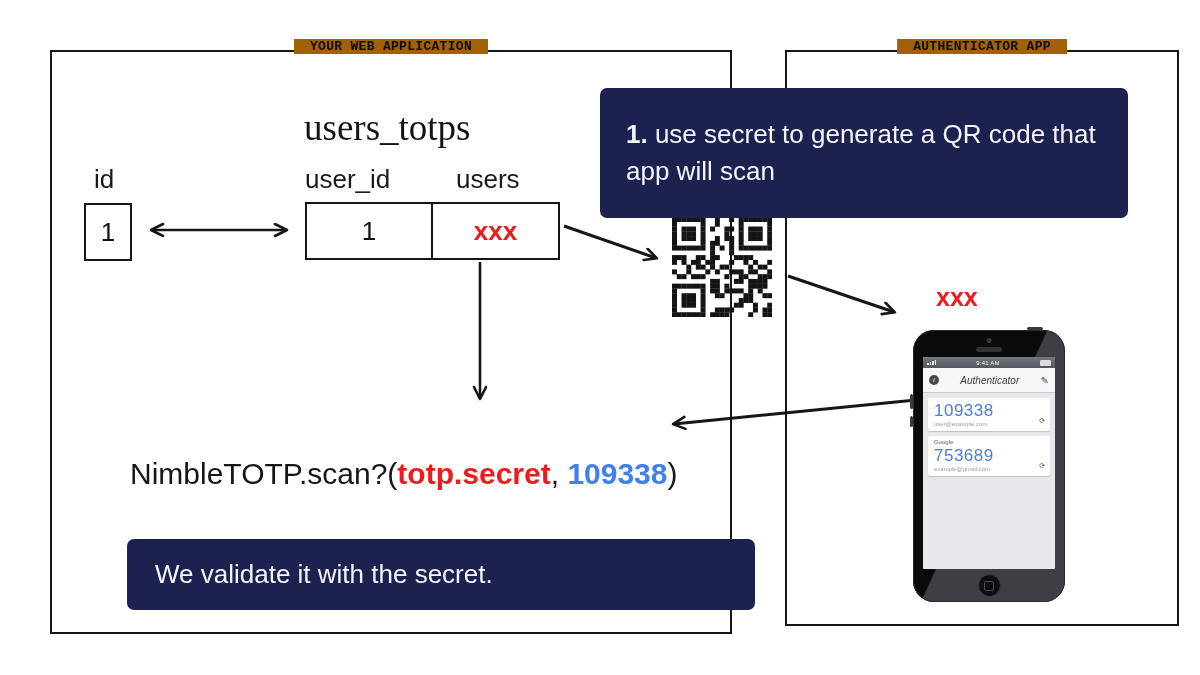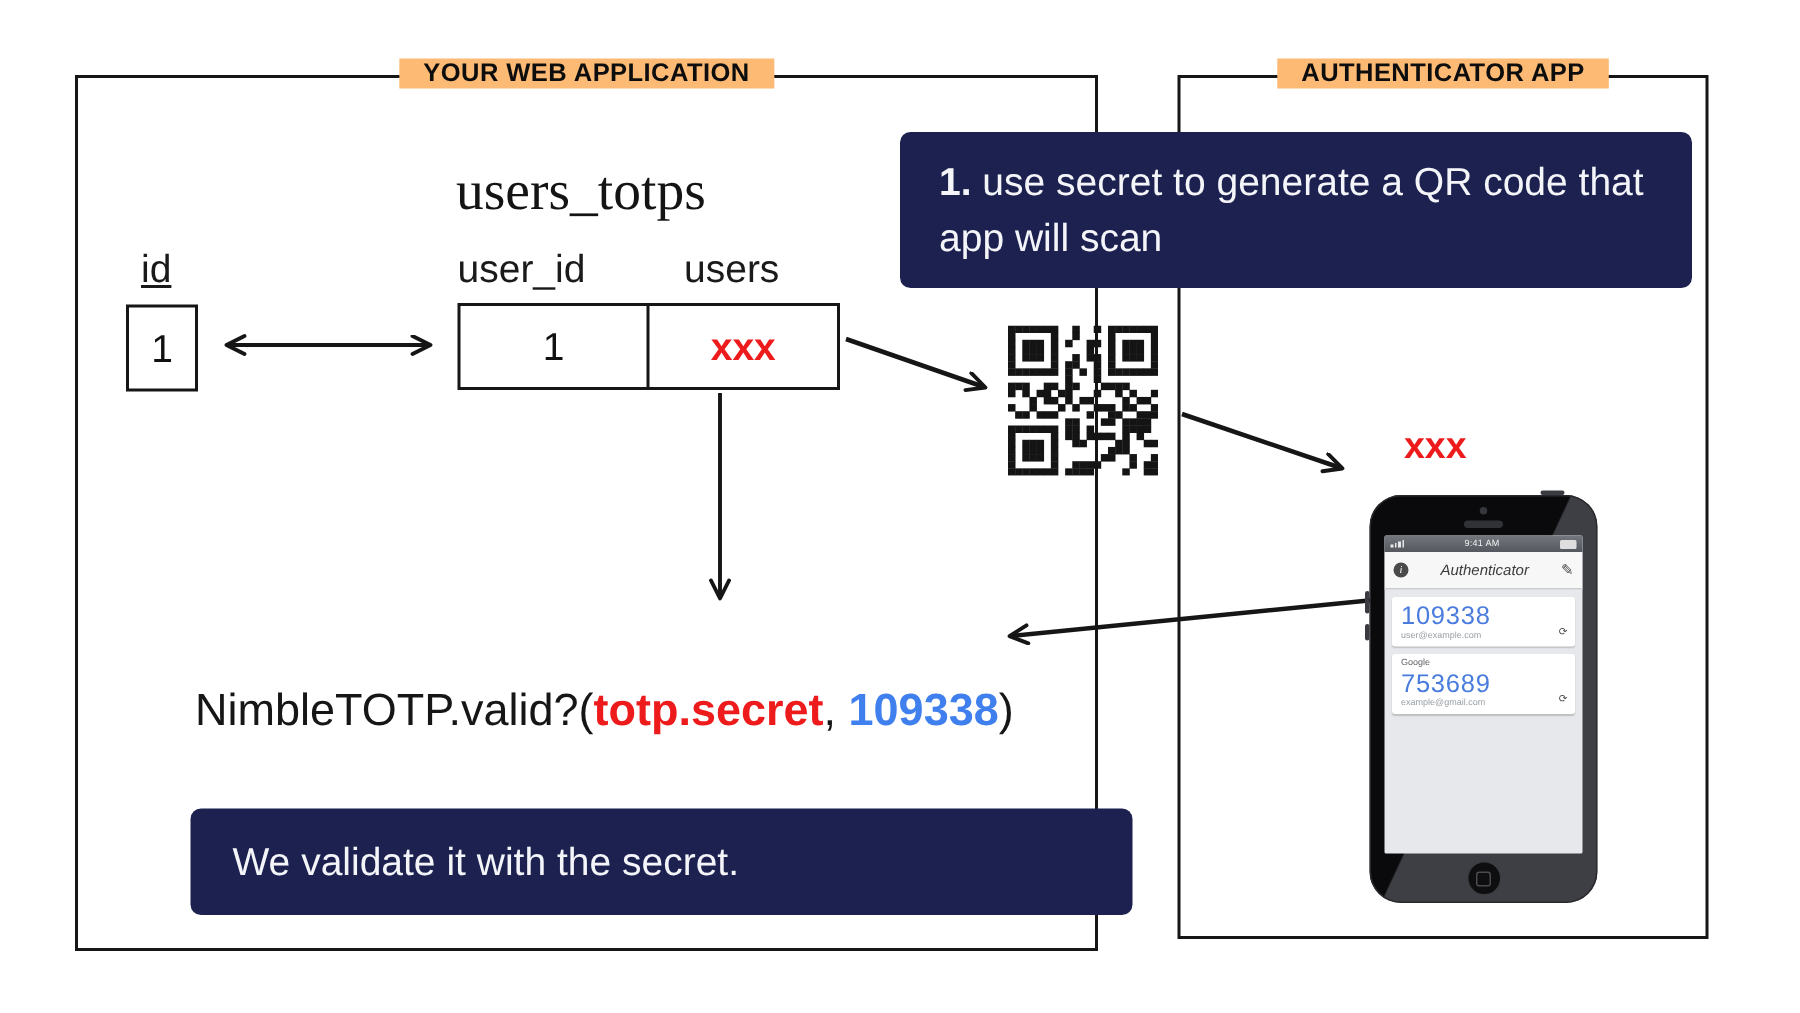--- a/index.html
+++ b/index.html
@@ -2,45 +2,45 @@
 <html><head>
 <meta charset="utf-8">
 <style>
   html,body{margin:0;padding:0;background:#fff;}
   .canvas{position:relative;width:1200px;height:675px;background:#fff;overflow:hidden;
           font-family:"Liberation Sans", sans-serif;color:#111;}
 
   
   .panel{position:absolute;border:2px solid #161616;background:transparent;}
   .panel-left{left:50px;top:50px;width:678px;height:580px;}
-  .panel-right{left:785px;top:50px;width:350px;height:572px;}
+  .panel-right{left:785px;top:50px;width:350px;height:572px;padding-left:40px;}
   .panel-label{position:absolute;top:-13px;left:50%;transform:translateX(-50%);
-               background:#fdba74;padding:0 16px;font-size:17px;font-weight:800;
-               letter-spacing:.3px;white-space:nowrap;color:#0d0d0d;}
+               background:#a16207;padding:0 16px;font-size:13px;font-weight:800;
+               letter-spacing:.3px;white-space:nowrap;color:#0d0d0d;font-family:Liberation Mono, monospace;}
 
   
   .tbl-title{position:absolute;font-size:37px;font-weight:500;color:#141414;}
   .col-label{position:absolute;font-size:26px;color:#1a1a1a;}
   .cell-box{position:absolute;border:2px solid #161616;display:flex;align-items:center;justify-content:center;
             font-size:26px;background:#fff;}
   .totps-table{position:absolute;display:flex;border:2px solid #161616;background:#fff;}
   .totps-cell{display:flex;align-items:center;justify-content:center;font-size:26px;}
   .totps-cell.first{border-right:2px solid #161616;}
   .secret-val{color:#ee1b1d;font-weight:700;}
 
   
   .code-line{position:absolute;left:78px;top:405px;font-size:30px;white-space:nowrap;color:#161616;}
   .code-line .arg-secret{color:#ee1b1d;font-weight:700;}
   .code-line .arg-otp{color:#4080ee;font-weight:700;}
 
   
   .callout{position:absolute;background:#1c2150;color:#f4f5f9;border-radius:7px;
            font-size:26px;line-height:37px;z-index:6;}
   .callout b{font-weight:700;}
-  .callout-1{left:600px;top:88px;width:528px;padding:15px 26px;box-sizing:border-box;}
+  .callout-1{left:600px;top:88px;width:528px;padding:28px 26px;box-sizing:border-box;}
   .callout-2{left:75px;top:487px;width:628px;padding:17px 28px;box-sizing:border-box;}
 
   
   .arrows{position:absolute;left:0;top:0;z-index:4;pointer-events:none;}
   .qr{position:absolute;left:672px;top:217px;width:100px;height:100px;z-index:3;}
 
   
   .xxx-label{position:absolute;left:936px;top:283px;font-size:25px;font-weight:700;color:#ee1b1d;z-index:5;}
 
   
@@ -81,32 +81,32 @@
   .homebtn span{display:block;width:8px;height:8px;border:1px solid #4a4b50;border-radius:2px;}
 </style>
 </head>
 <body>
 
 <div class="canvas">
 
   <div class="panel panel-left">
     <div class="panel-label">YOUR WEB APPLICATION</div>
 
-    <div class="col-label" style="left:42px;top:112px;text-decoration:underline;">id</div>
+    <div class="col-label" style="left:42px;top:112px;">id</div>
     <div class="cell-box" style="left:32px;top:151px;width:44px;height:54px;">1</div>
 
     <div class="tbl-title" style="left:252px;top:54px;font-family:Liberation Serif, serif;">users_totps</div>
     <div class="col-label" style="left:253px;top:112px;text-align:right;">user_id</div>
     <div class="col-label" style="left:404px;top:112px;">users</div>
     <div class="totps-table" style="left:253px;top:150px;width:251px;height:54px;">
       <div class="totps-cell first" style="width:125px;">1</div>
       <div class="totps-cell secret-val" style="width:126px;">xxx</div>
     </div>
 
-    <div class="code-line"><span>NimbleTOTP.valid?(</span><span class="arg-secret">totp.secret</span><span>, </span><span class="arg-otp">109338</span><span>)</span></div>
+    <div class="code-line"><span>NimbleTOTP.scan?(</span><span class="arg-secret">totp.secret</span><span>, </span><span class="arg-otp">109338</span><span>)</span></div>
 
     <div class="callout callout-2">
       <div>We validate it with the secret.</div>
     </div>
   </div>
 
   <div class="panel panel-right">
     <div class="panel-label">AUTHENTICATOR APP</div>
   </div>
 

